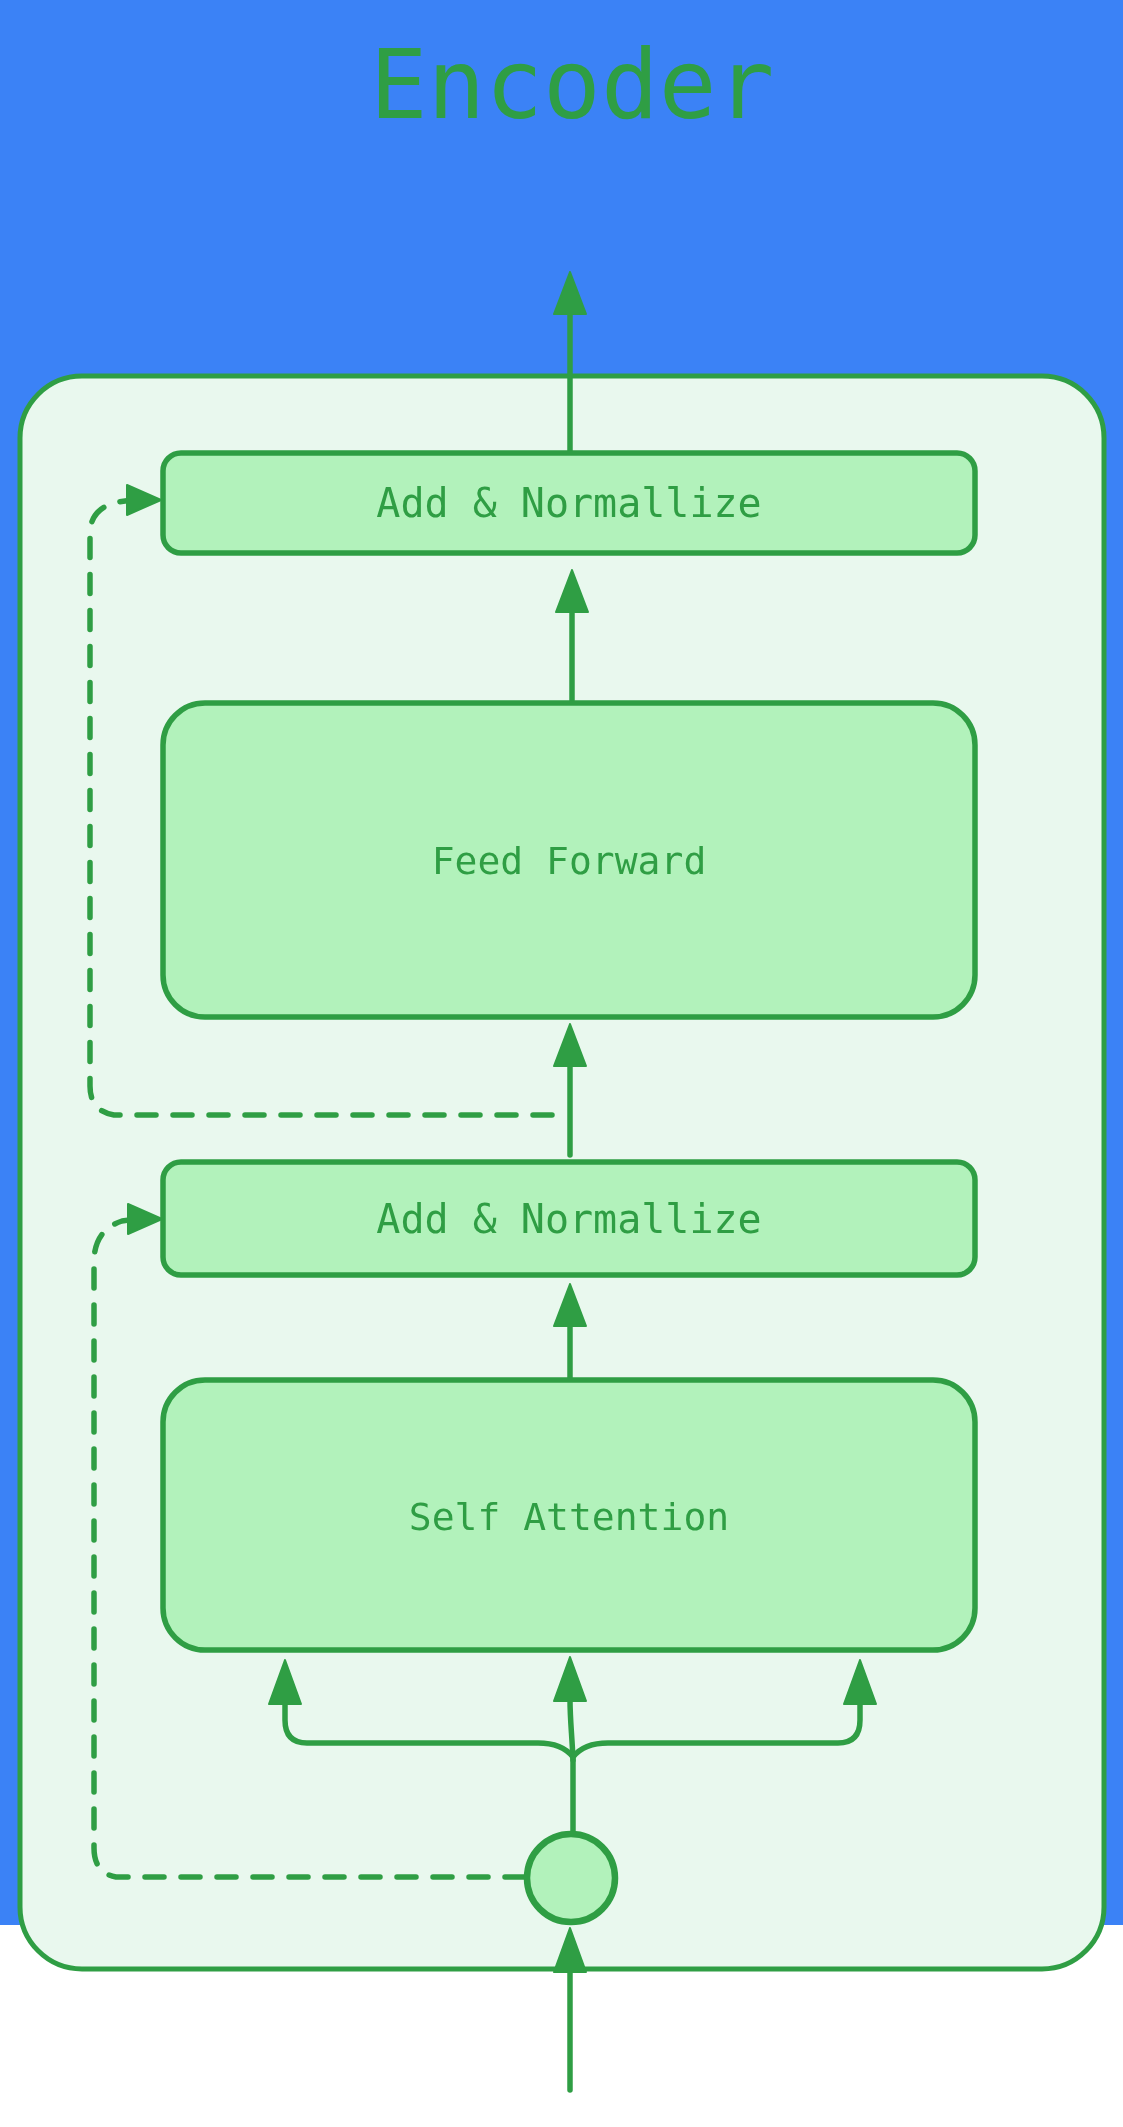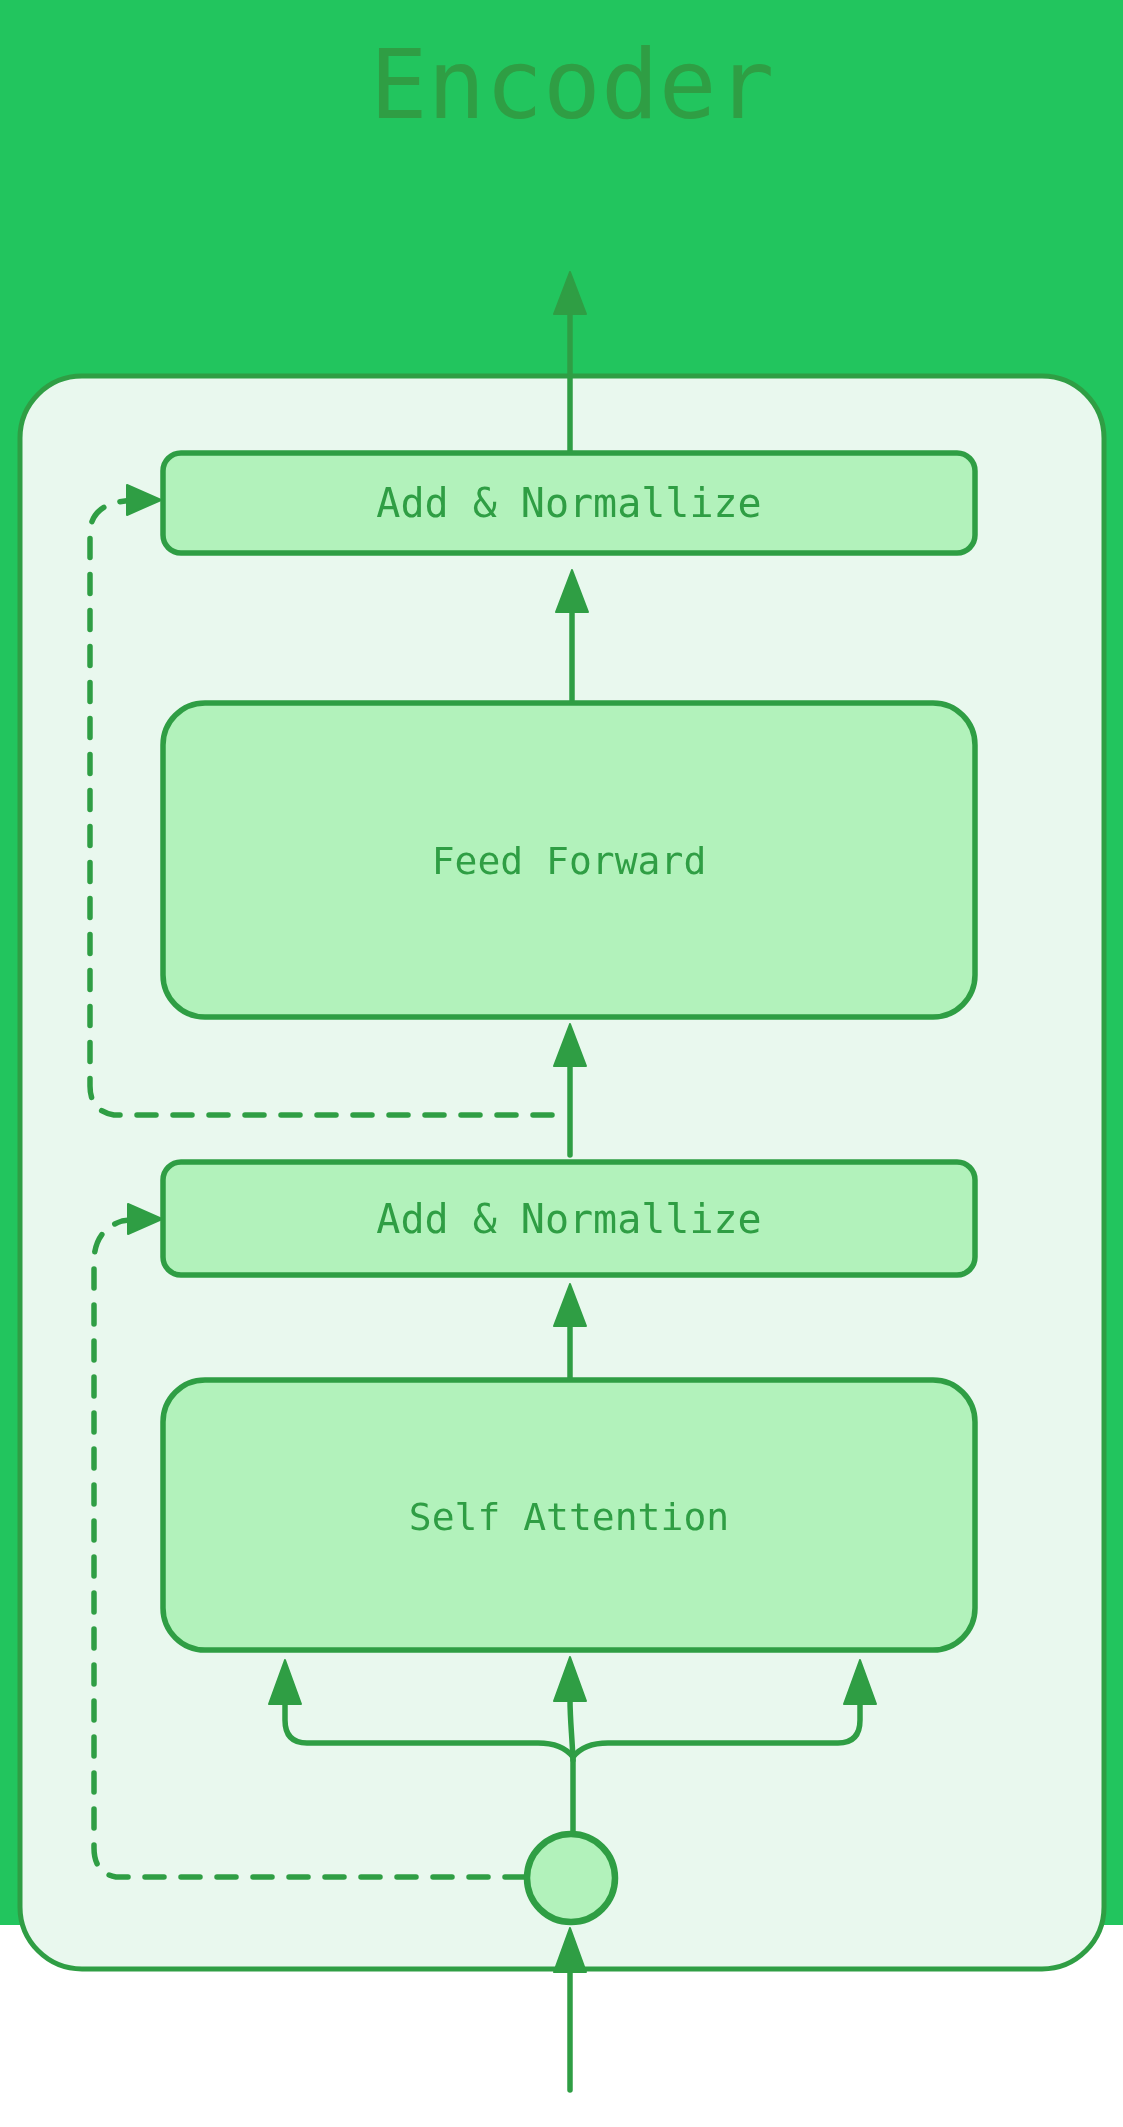--- a/index.html
+++ b/index.html
@@ -7,21 +7,21 @@
     padding: 0;
     background: #ffffff;
     width: 1123px;
     height: 2127px;
     overflow: hidden;
   }
   .stage {
     position: relative;
     width: 1123px;
     height: 1925px;
-    background: #22c55e;
+    background: #3b82f6;
   }
   svg { display: block; }
   .node-box {
     fill: #b2f2bb;
     stroke: #2f9e44;
     stroke-width: 5.5;
   }
   .container-box {
     fill: #e9f8ee;
     stroke: #2f9e44;

